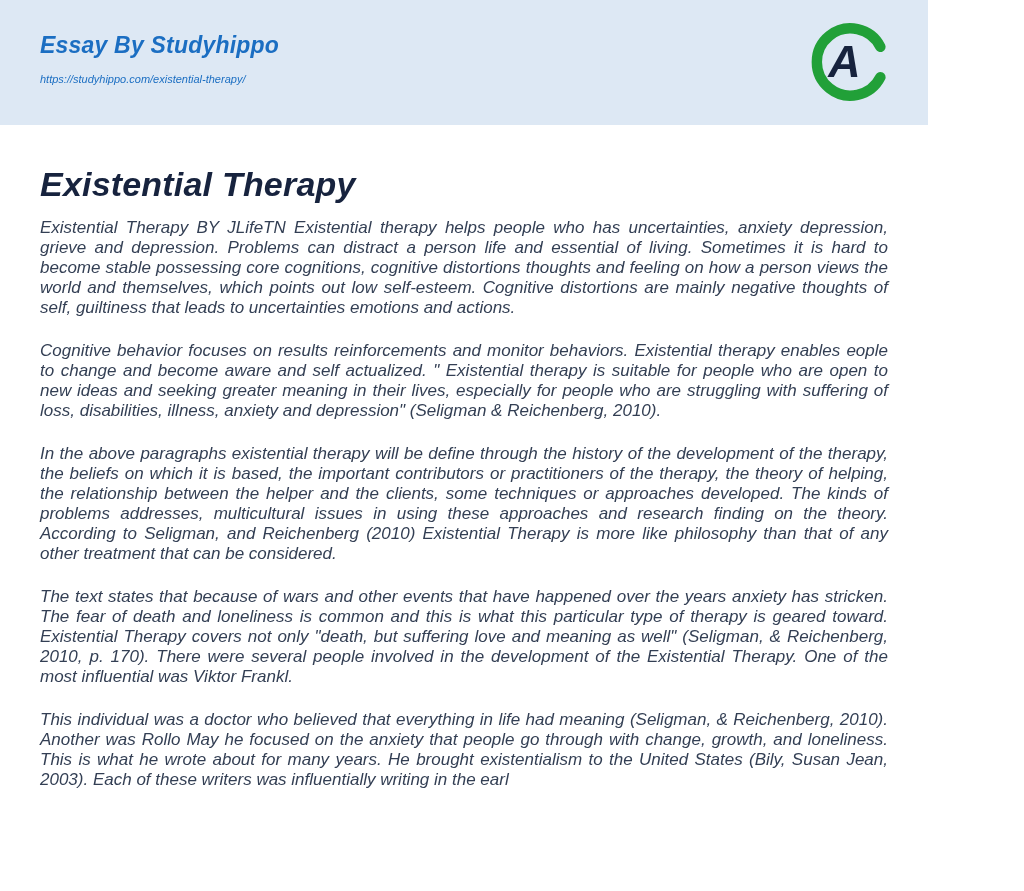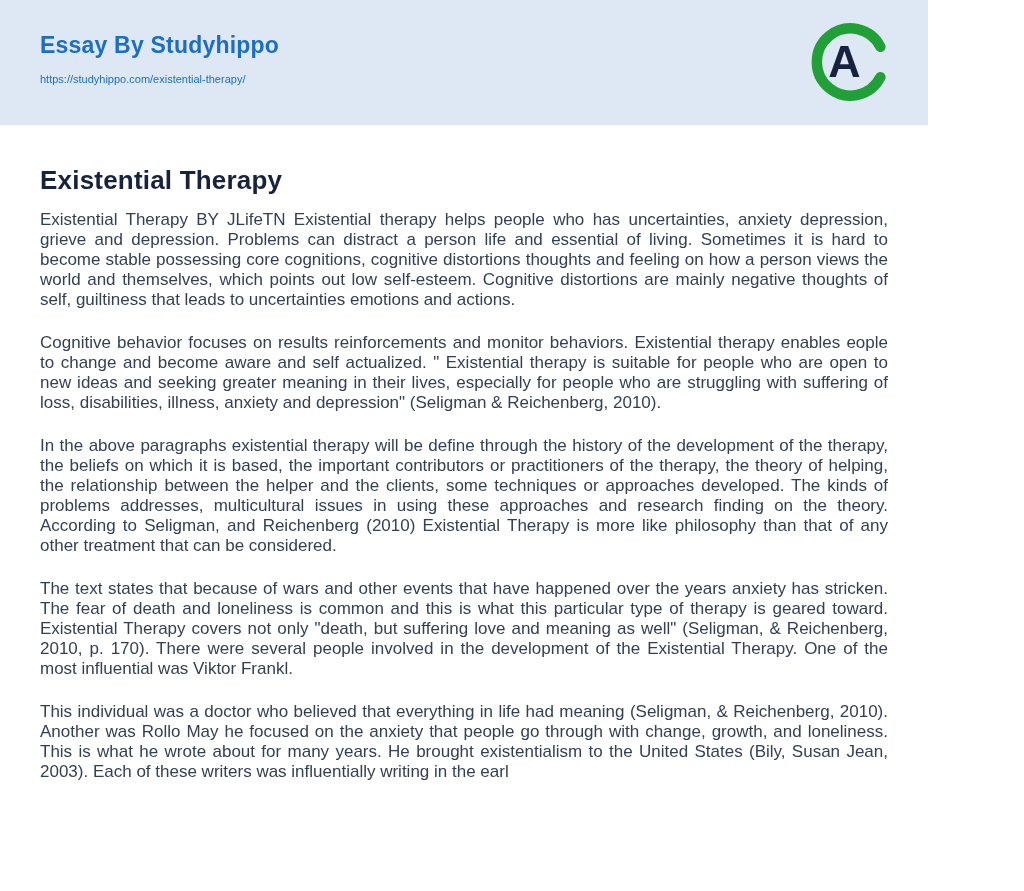--- a/index.html
+++ b/index.html
@@ -15,20 +15,21 @@
   body{
     font-family:"Liberation Sans", sans-serif;
     background:var(--page-bg);
   }
   .page{
     width:928px;
     height:891px;
     background:var(--page-bg);
     overflow:hidden;
     position:relative;
+    font-style:italic;
   }
   .header{
     background:var(--header-bg);
     height:125px;
     padding:24px 40px 0 40px;
     position:relative;
   }
   .site-title{
     color:var(--accent-blue);
     font-size:23px;
@@ -50,21 +51,21 @@
     right:38px;
     top:18px;
     width:80px;
     height:88px;
   }
   .content{
     padding:22px 40px 0 40px;
   }
   .essay-title{
     color:var(--title-navy);
-    font-size:26px;
+    font-size:34px;
     font-weight:800;
     letter-spacing:.2px;
     margin:18px 0 14px 0;
   }
   .essay-paragraph{
     color:var(--body-text);
     font-size:17px;
     line-height:20px;
     text-align:justify;
     margin:4px 0 23px 0;

